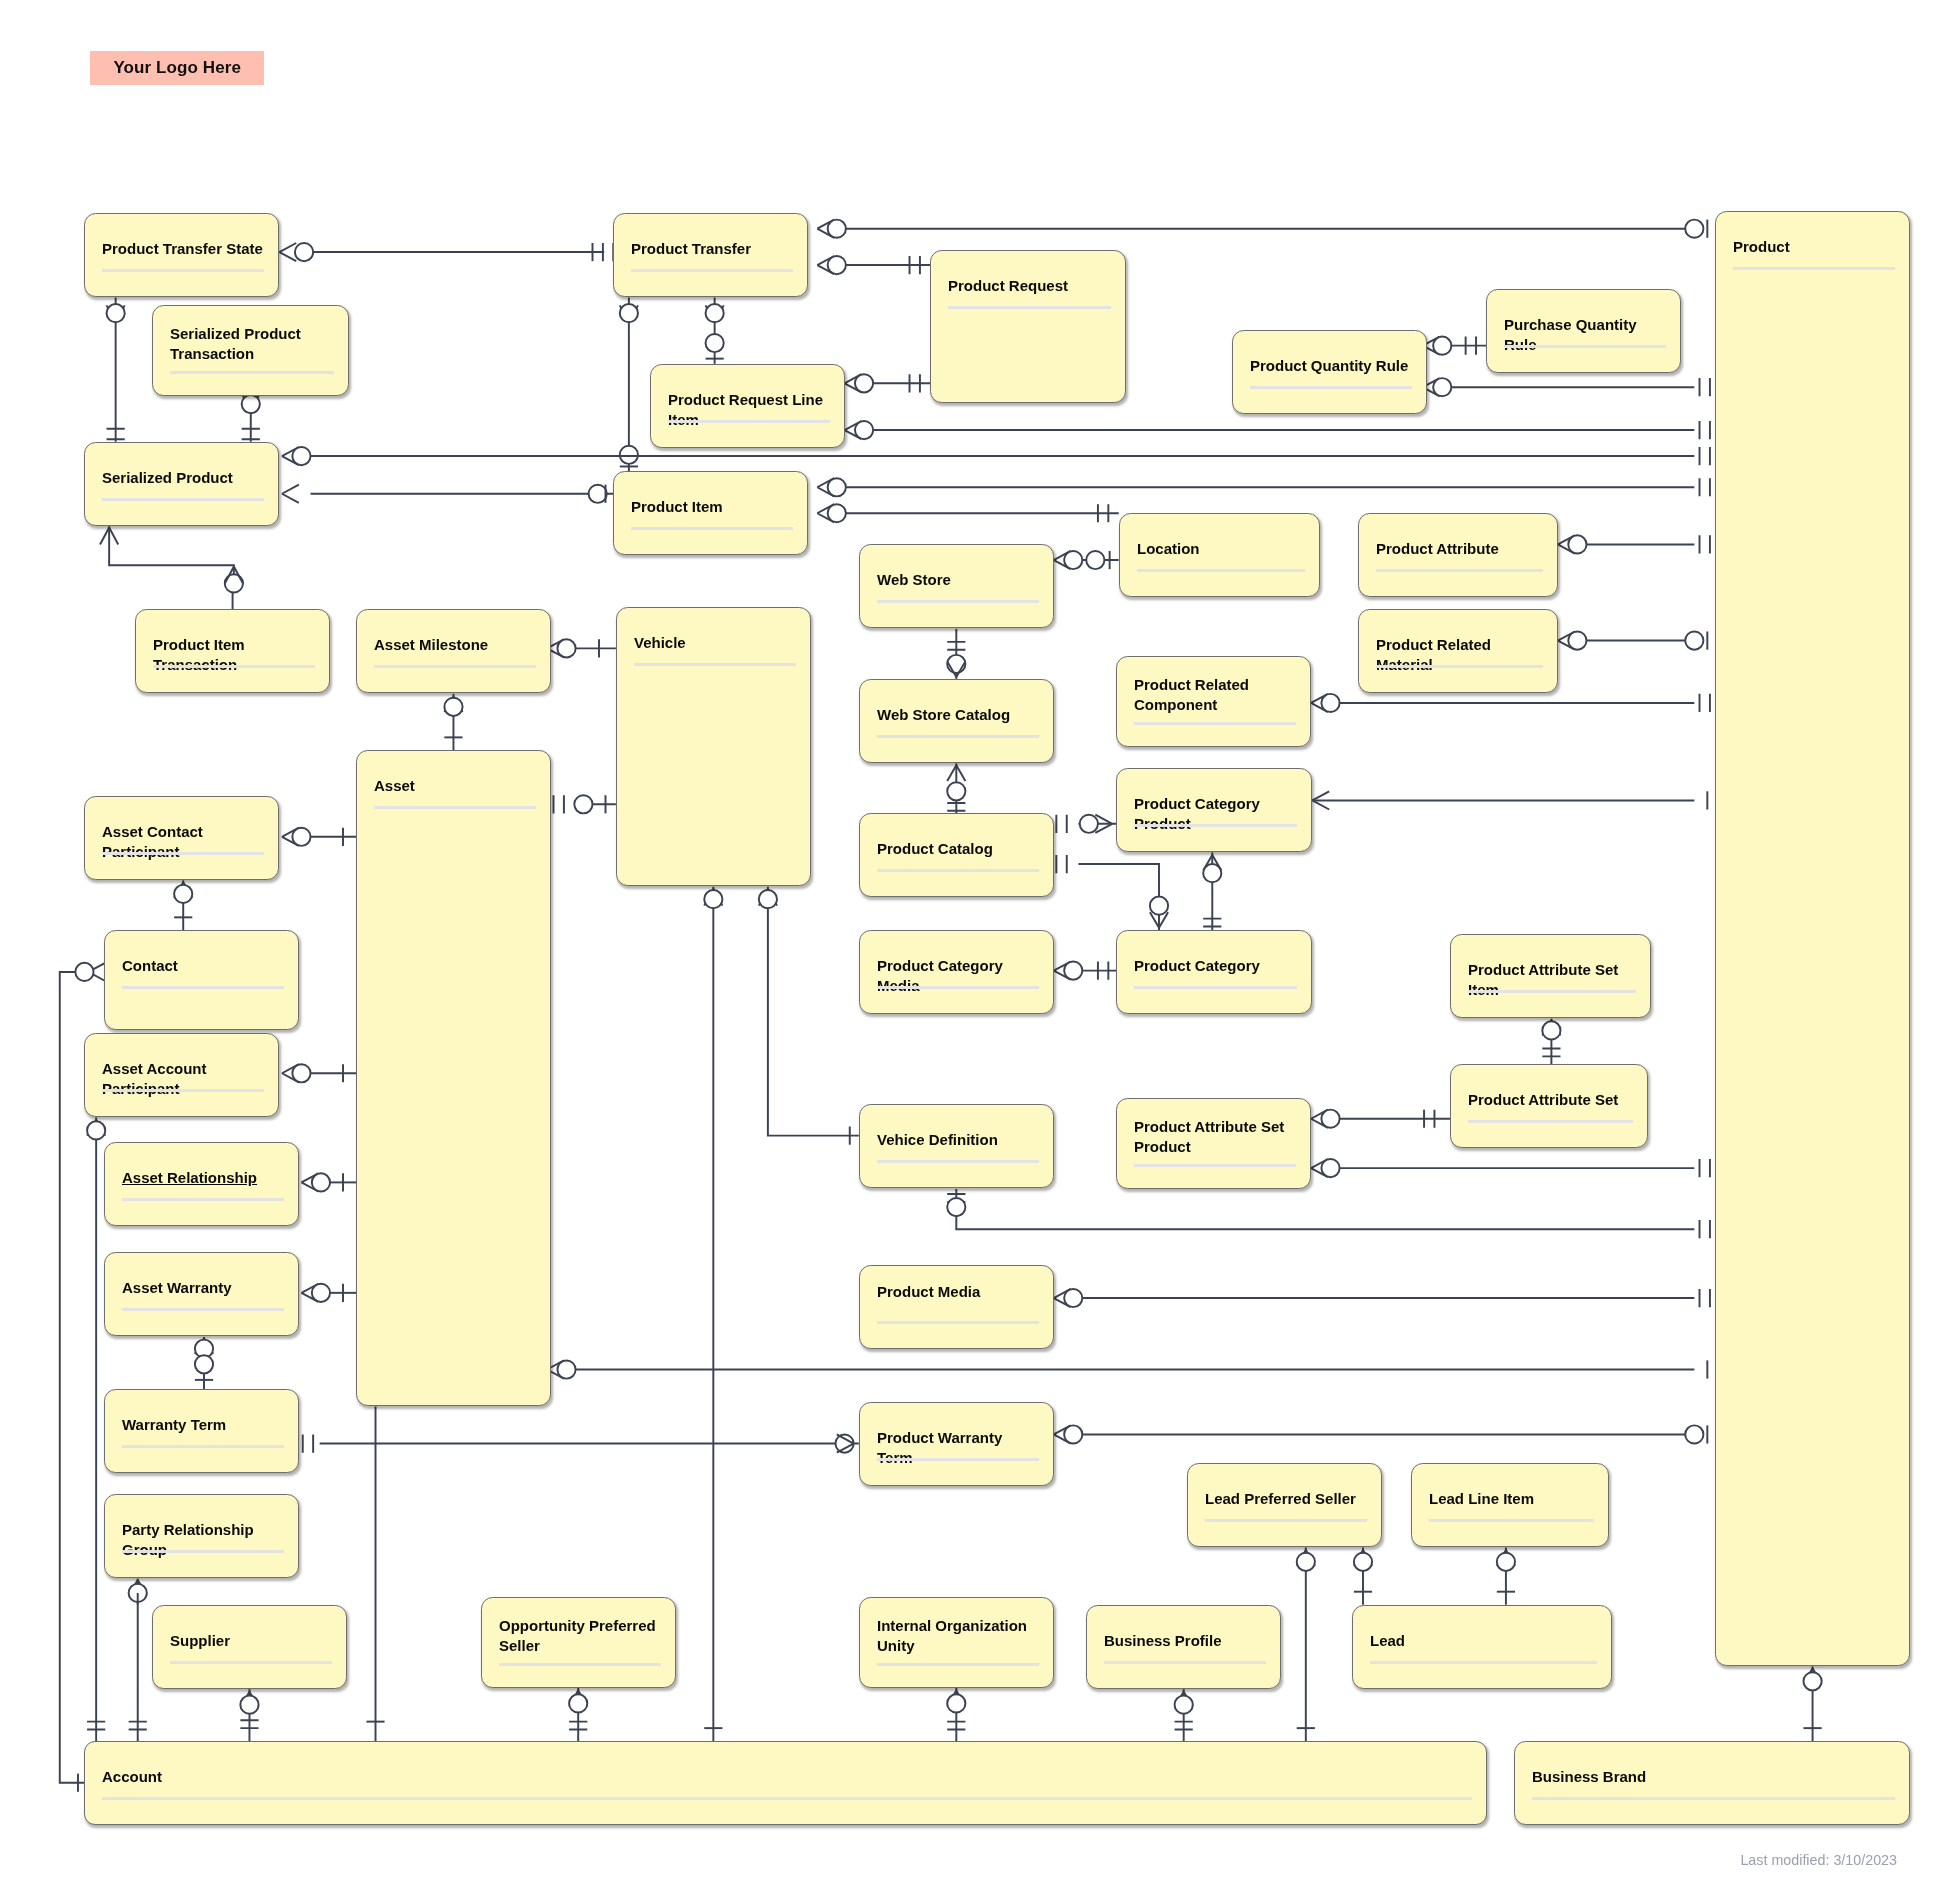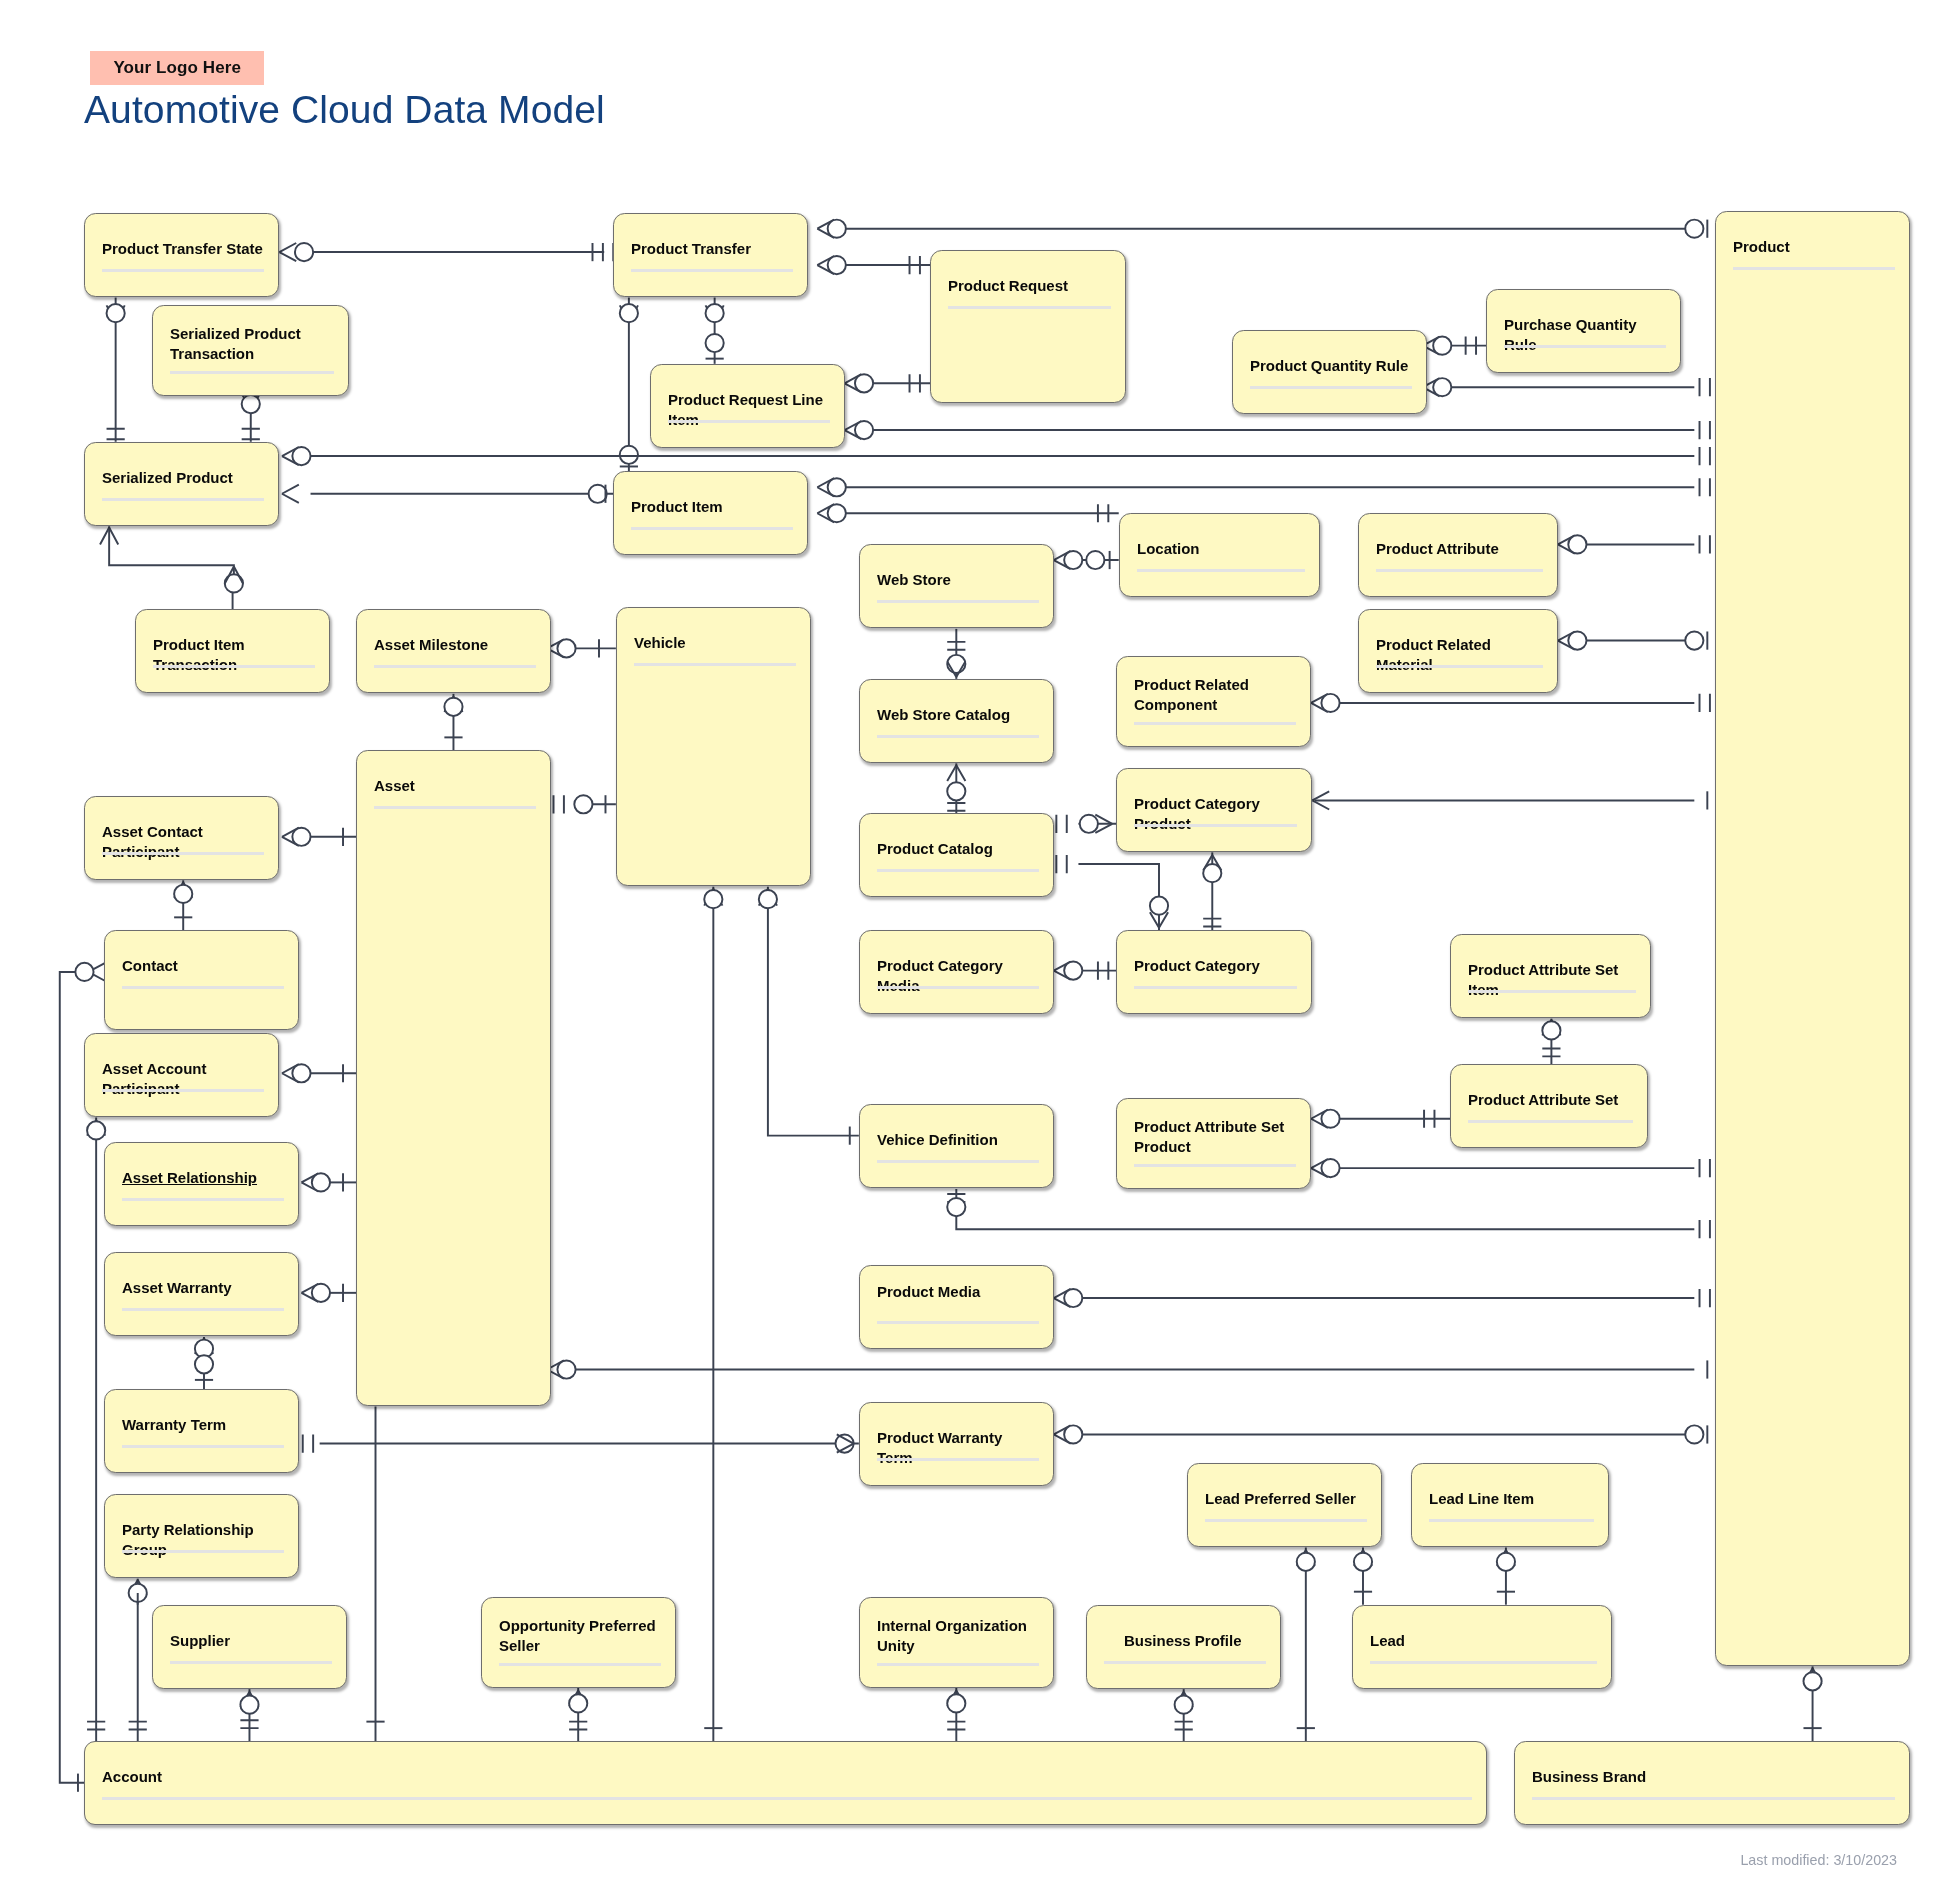--- a/index.html
+++ b/index.html
@@ -94,21 +94,20 @@
   }
 </style>
 </head>
 <body>
 
 <div id="canvas">
 
   <div id="logo-badge">
     <span>Your Logo Here</span>
   </div>
-  <div id="page-title">Automotive Cloud Data Model</div>
 
   <svg id="edges" viewBox="0 0 2980 2923" xmlns="http://www.w3.org/2000/svg">
     <defs>
 
       <g id="cf-r">
           <path d="M0,0 L-26,-14 M0,0 L-26,14 M0,0 L-26,0"></path>
         </g>
     </defs>
 
     <line x1="468" y1="388" x2="930" y2="388"></line>
@@ -582,21 +581,21 @@
         <div class="etitle" style="top: 18px;">Opportunity Preferred
 Seller</div>
         <div class="erule" style="top: 65px;"></div>
       </div>
       <div class="entity" style="left: 859px; top: 1597px; width: 195px; height: 91px;">
         <div class="etitle" style="top: 18px;">Internal Organization
 Unity</div>
         <div class="erule" style="top: 65px;"></div>
       </div>
       <div class="entity" style="left: 1086px; top: 1605px; width: 195px; height: 84px;">
-        <div class="etitle" style="top: 25px; margin-left: 20px;">Business Profile</div>
+        <div class="etitle" style="top: 25px;">Business Profile</div>
         <div class="erule" style="top: 55px;"></div>
       </div>
       <div class="entity" style="left: 1352px; top: 1605px; width: 260px; height: 84px;">
         <div class="etitle" style="top: 25px;">Lead</div>
         <div class="erule" style="top: 55px;"></div>
       </div>
       <div class="entity" style="left: 84px; top: 1741px; width: 1403px; height: 84px; border-radius: 11px;">
         <div class="etitle" style="top: 25px;">Account</div>
         <div class="erule" style="top: 55px;"></div>
       </div>

